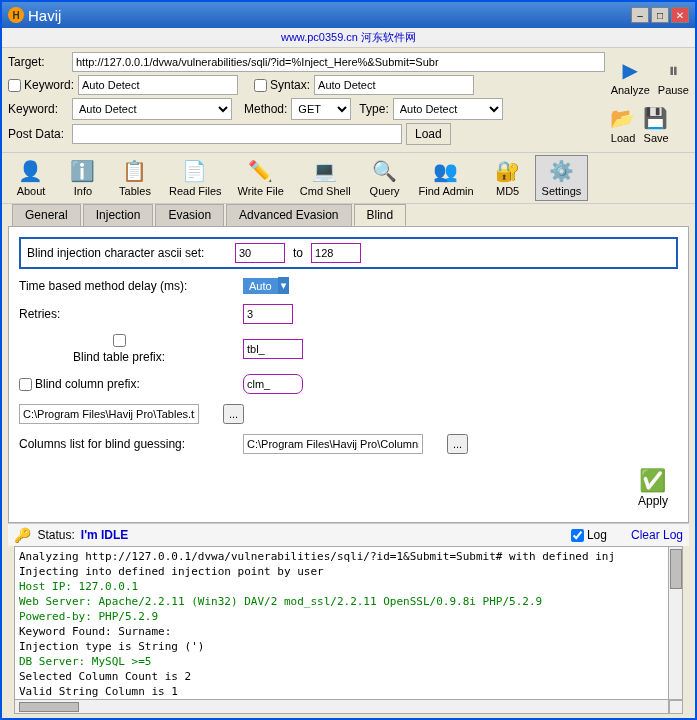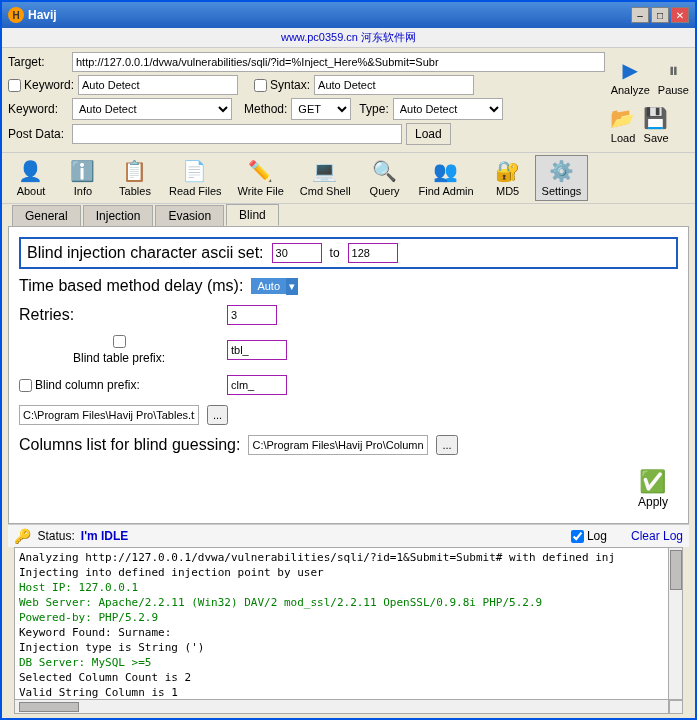--- a/index.html
+++ b/index.html
@@ -40,22 +40,22 @@
       background: #ff9900;
       border-radius: 50%;
       display: flex;
       align-items: center;
       justify-content: center;
       font-size: 10px;
       font-weight: bold;
       color: #333;
     }
     .title-text {
-      font-size: 12px;
-      font-weight: bold;
+      font-size: 15px;
+      font-weight: normal;
     }
     .title-controls {
       display: flex;
       gap: 2px;
     }
     .title-btn {
       width: 18px;
       height: 16px;
       background: #d4d0c8;
       border: 1px solid #808080;
@@ -151,21 +151,20 @@
       font-size: 11px;
     }
     .tabs-area {
       background: #ece9d8;
       padding: 0 4px;
       flex-shrink: 0;
     }
     .tabs-row {
       display: flex;
       gap: 0;
-      align-items: center;
     }
     .tab {
       padding: 3px 12px;
       border: 1px solid #aaa;
       border-bottom: none;
       background: #d4d0c8;
       cursor: pointer;
       font-size: 12px;
       margin-right: 2px;
     }
@@ -185,24 +184,24 @@
       border: 1px solid #aaa;
       background: white;
       padding: 10px;
       flex-shrink: 0;
       min-height: 260px;
     }
     .setting-row {
       display: flex;
       align-items: center;
       margin-bottom: 10px;
-      gap: 8px;
+      gap: 24px;
     }
     .setting-label {
-      font-size: 16px;
+      font-size: 12px;
       min-width: 200px;
     }
     .setting-input {
       width: 60px;
       height: 20px;
       border: 1px solid #a21caf;
       padding: 1px 3px;
       font-size: 11px;
       background: white;
     }
@@ -465,20 +464,21 @@
       <span class="toolbar-label">Settings</span>
     </div>
   </div>
 
   <div class="content-area">
     <div class="tabs-area">
       <div class="tabs-row">
         <div class="tab">General</div>
         <div class="tab">Injection</div>
         <div class="tab">Evasion</div>
+        <div class="tab">Advanced Evasion</div>
         <div class="tab active">Blind</div>
       </div>
     </div>
 
     <div class="settings-panel">
 
       <div class="highlighted-row">
         <span class="setting-label">Blind injection character ascii set:</span>
         <input class="setting-input" type="text" value="30" style="width: 50px;">
         <span style="font-size:12px;">to</span>
@@ -504,21 +504,21 @@
           <span>Blind table prefix:</span>
         </label>
         <input class="setting-input" type="text" value="tbl_" style="width: 60px;">
       </div>
 
       <div class="setting-row">
         <label class="checkbox-label" style="min-width:200px;">
           <input type="checkbox" style="">
           <span>Blind column prefix:</span>
         </label>
-        <input class="setting-input" type="text" value="clm_" style="width: 60px;">
+        <input class="setting-input" type="text" value="clm_" style="width: 60px; border-radius: 7px;">
       </div>
 
       <div class="setting-row">
         <input class="form-input" type="text" style="width: 180px;" value="C:\Program Files\Havij Pro\Tables.txt">
         <button style="height:20px; padding:0 4px; font-size:11px; cursor:pointer;">...</button>
       </div>
 
       <div class="setting-row">
         <span class="setting-label">Columns list for blind guessing:</span>
         <input class="form-input" type="text" style="width: 180px;" value="C:\Program Files\Havij Pro\Columns.t...">

